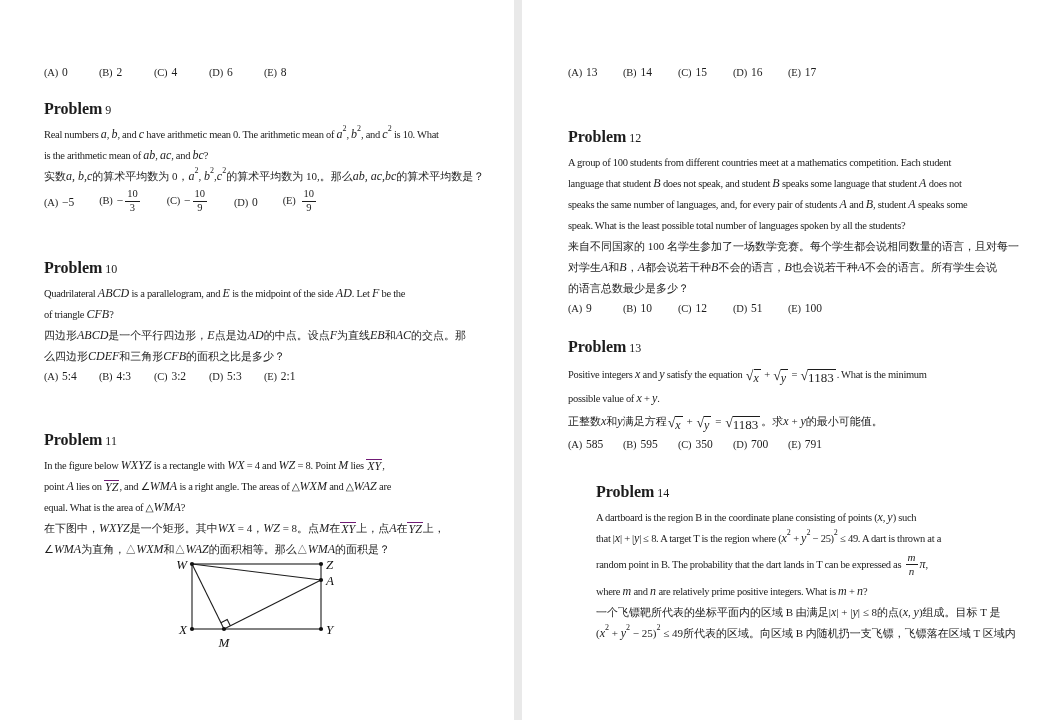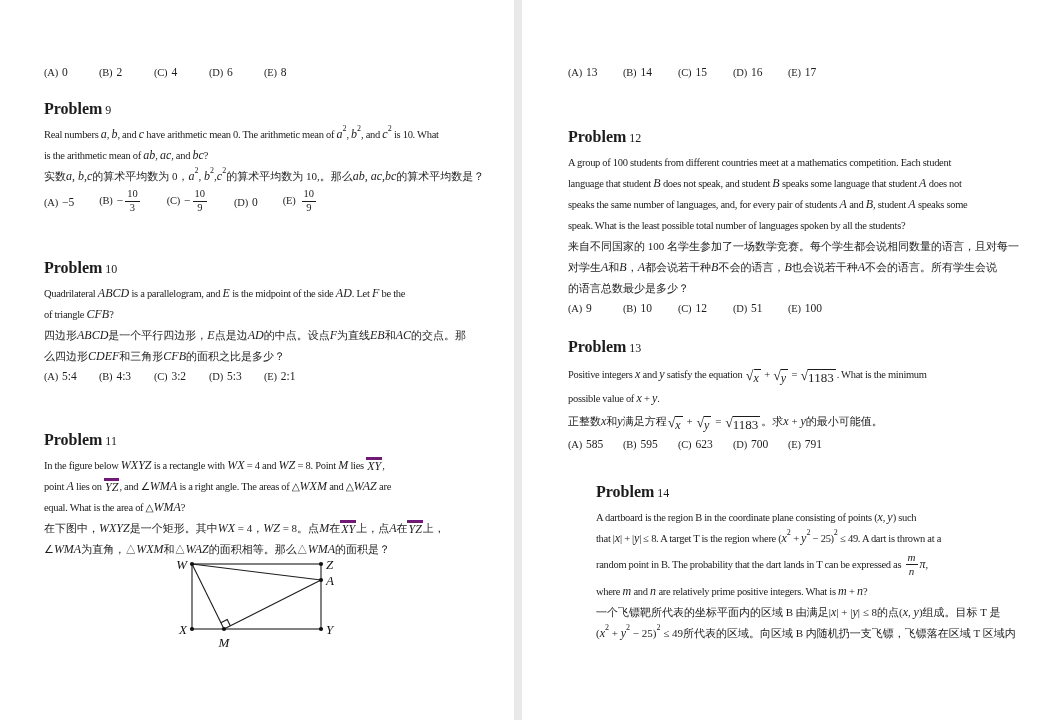--- a/index.html
+++ b/index.html
@@ -24,21 +24,21 @@
 
   .title { height:22px; line-height:18px; white-space:nowrap; }
   .tb { font-weight:bold; font-size:16px; }
   .tn { font-size:12px; margin-left:3px; }
 
   .ln { height:21px; line-height:21px; white-space:nowrap; }
   .tx { font-size:10.5px; letter-spacing:-0.3px; }
   .cjk { font-size:11px; letter-spacing:0; }
   .mi { font-family:"Liberation Serif",serif; font-style:italic; font-size:12px; letter-spacing:0; }
   sup.sp { font-size:8px; line-height:0; position:relative; top:-1px; letter-spacing:0; }
-  .ov { display:inline-block; font-style:italic; font-size:12px; border-top:3px solid #701a75;
+  .ov { display:inline-block; font-style:italic; font-size:12px; border-top:1px solid #701a75;
         line-height:13px; vertical-align:-1px; padding:0 1px;text-align:center; }
   .sqrt { display:inline-flex; align-items:flex-start; vertical-align:-2px; margin:0 1px; }
   .rad { font-size:14px; line-height:14px; }
   .sqb { border-top:1px solid #1c1c1c; font-size:13px; line-height:14px; padding:1px 2px 0 0; }
   .sqb.it { font-style:italic; font-size:12px; }
   .frac { display:inline-block; text-align:center; vertical-align:-7px; line-height:1; margin:0 2px; }
   .fn { display:block; border-bottom:1px solid #1c1c1c; padding:0 2px 1px; font-size:10.5px; }
   .fd { display:block; padding-top:1px; font-size:10.5px; }
   .frac.fi .fn, .frac.fi .fd { font-style:italic; font-size:11px; }
 
@@ -170,21 +170,21 @@
           </span><span class="tx cjk"> + </span><span class="sqrt">
             <span class="rad">√</span>
             <span class="sqb it">y</span>
           </span><span class="tx cjk"> = </span><span class="sqrt">
             <span class="rad">√</span>
             <span class="sqb">1183</span>
           </span><span class="tx cjk">。求</span><span class="mi">x</span><span class="tx cjk"> + </span><span class="mi">y</span><span class="tx cjk">的最小可能值。</span></div>
         <div class="optrow">
           <span class="opt"><span class="olab">(A)</span><span class="mr">585</span></span>
           <span class="opt"><span class="olab">(B)</span><span class="mr">595</span></span>
-          <span class="opt"><span class="olab">(C)</span><span class="mr">623</span></span>
+          <span class="opt"><span class="olab">(C)</span><span class="mr">350</span></span>
           <span class="opt"><span class="olab">(D)</span><span class="mr">700</span></span>
           <span class="opt"><span class="olab">(E)</span><span class="mr">791</span></span>
         </div>
       </div>
       <div class="sec" id="sec-p14">
         <div class="title"><span class="tb">Problem</span><span class="tn">14</span></div>
         <div class="ln"><span class="tx">A dartboard is the region B in the coordinate plane consisting of points (</span><span class="mi">x</span><span class="tx">, </span><span class="mi">y</span><span class="tx">) such</span></div>
         <div class="ln"><span class="tx">that |</span><span class="mi">x</span><span class="tx">| + |</span><span class="mi">y</span><span class="tx">| ≤ 8. A target T is the region where (</span><span class="mi">x</span><sup class="sp">2</sup><span class="tx"> + </span><span class="mi">y</span><sup class="sp">2</sup><span class="tx"> − 25)</span><sup class="sp">2</sup><span class="tx"> ≤ 49. A dart is thrown at a</span></div>
         <div class="ln" style="height: 32px; line-height: 32px;"><span class="tx">random point in B. The probability that the dart lands in T can be expressed as </span><span class="frac fi"><span class="fn">m</span><span class="fd">n</span></span><span class="mi">π</span><span class="tx">,</span></div>
         <div class="ln"><span class="tx">where </span><span class="mi">m</span><span class="tx"> and </span><span class="mi">n</span><span class="tx"> are relatively prime positive integers. What is </span><span class="mi">m</span><span class="tx"> + </span><span class="mi">n</span><span class="tx">?</span></div>

